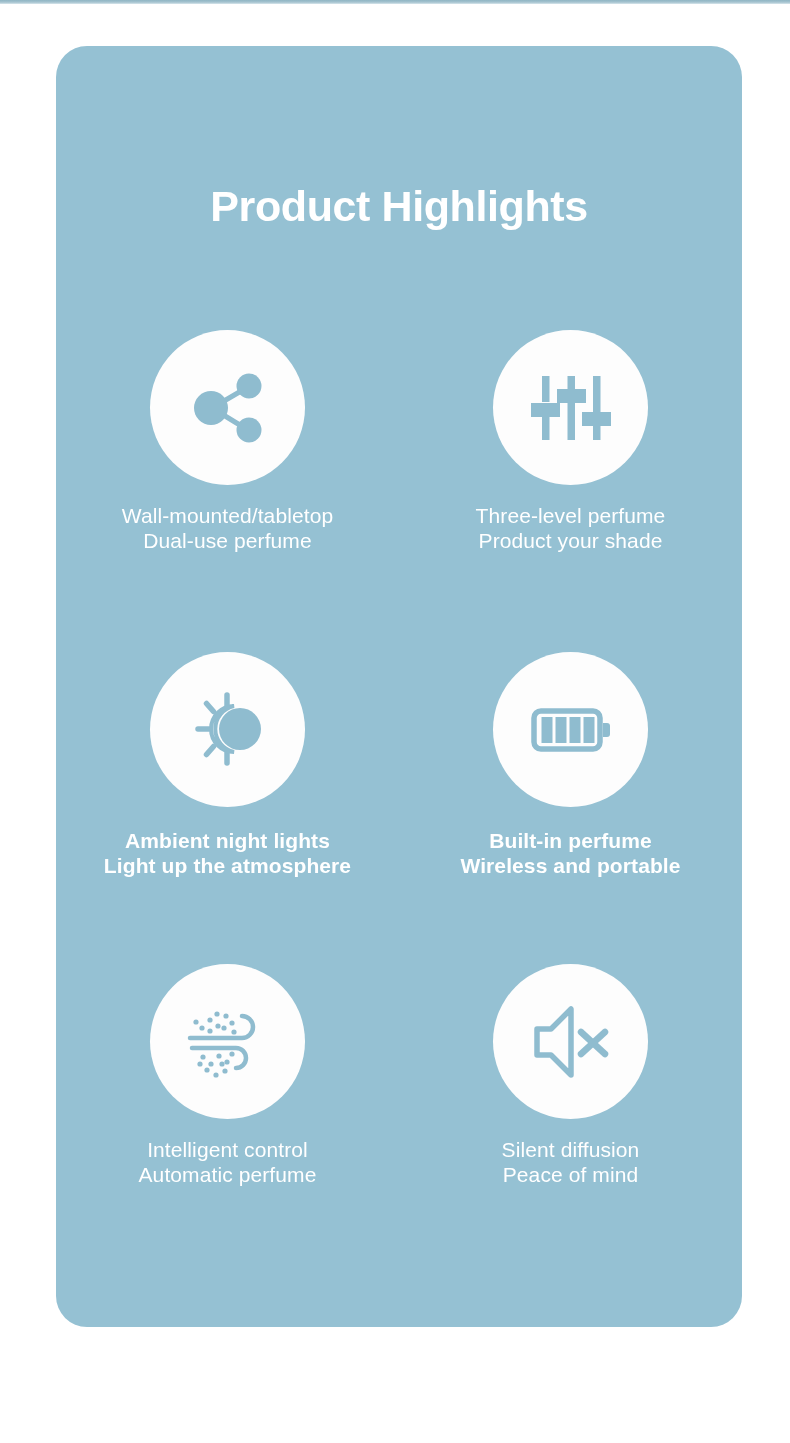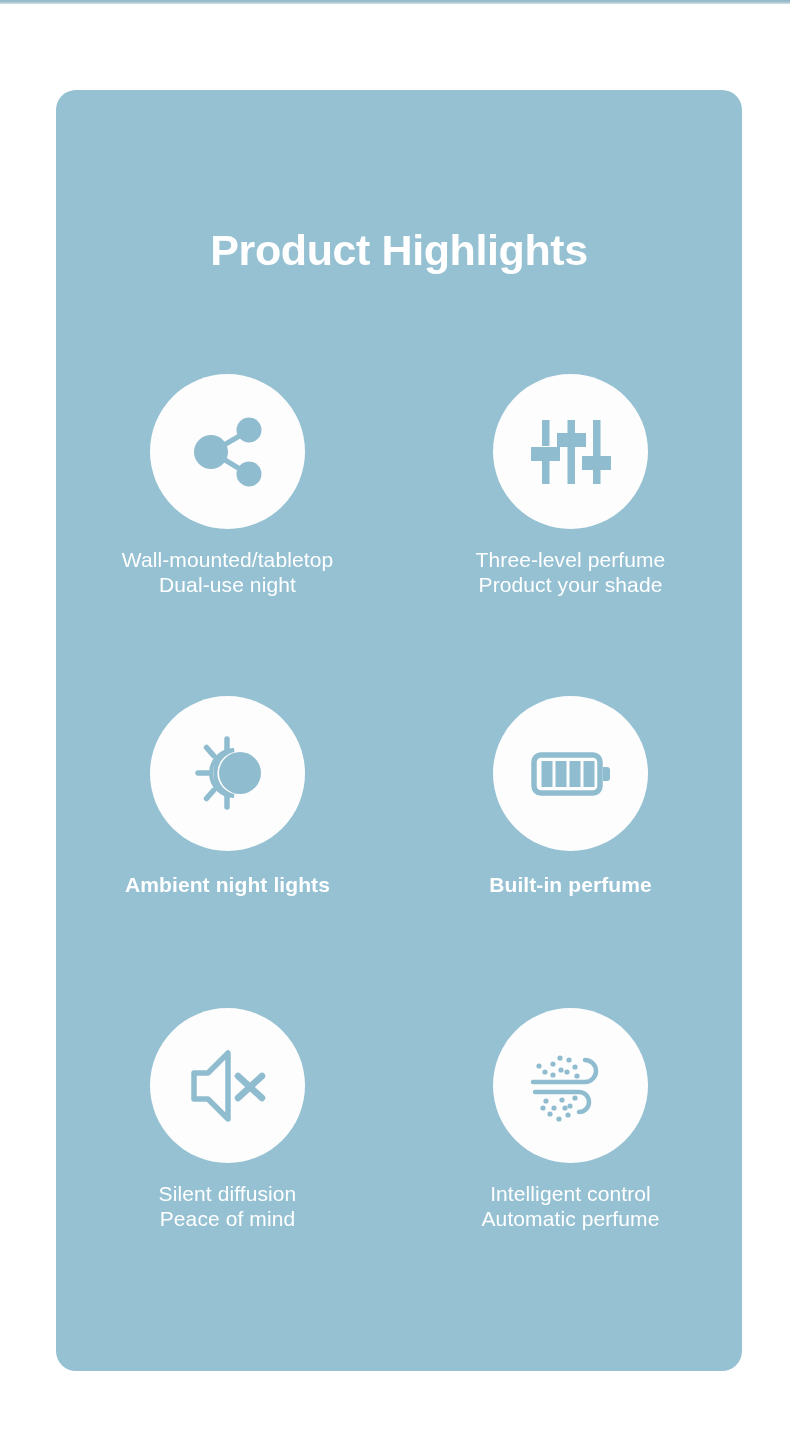--- a/index.html
+++ b/index.html
@@ -28,22 +28,21 @@
   }
 
   
   #highlights-card {
     position: absolute;
     left: 56px;
     top: 46px;
     width: 686px;
     height: 1281px;
     background: #95c1d3;
-    border-radius: 20px;
-    margin-top: 44px;
+    border-radius: 31px;
   }
 
   #page-title {
     position: absolute;
     left: 0;
     top: 139px;
     width: 686px;
     text-align: center;
     color: #ffffff;
     font-size: 43px;
@@ -122,21 +121,21 @@
           <svg width="96" height="96" viewBox="0 0 96 96">
             <line x1="32" y1="48" x2="68" y2="27" stroke="#8fbccf" stroke-width="5" stroke-linecap="round"></line>
             <line x1="32" y1="48" x2="68" y2="70" stroke="#8fbccf" stroke-width="5" stroke-linecap="round"></line>
             <circle cx="31" cy="48" r="17" fill="#8fbccf"></circle>
             <circle cx="69" cy="26" r="12.5" fill="#8fbccf"></circle>
             <circle cx="69" cy="70" r="12.5" fill="#8fbccf"></circle>
           </svg>
         </div>
         <div class="feature-text">
           <span class="line-1">Wall-mounted/tabletop</span>
-          <span class="line-2">Dual-use night</span>
+          <span class="line-2">Dual-use perfume</span>
         </div>
       </div>
 
       <div class="feature-cell">
         <div class="icon-circle">
           <svg width="96" height="96" viewBox="0 0 96 96">
 
             <rect x="19" y="16" width="7.5" height="26" fill="#8fbccf"></rect>
             <rect x="19" y="52" width="7.5" height="28" fill="#8fbccf"></rect>
             <rect x="44.5" y="16" width="7.5" height="13" fill="#8fbccf"></rect>
@@ -168,58 +167,44 @@
               <line x1="18" y1="47" x2="29" y2="47"></line>
               <line x1="26.5" y1="72.5" x2="33.5" y2="64.5"></line>
               <line x1="47" y1="81" x2="47" y2="70"></line>
             </g>
             <path d="M54 24 A23 23 0 1 0 54 70 A23.5 23.5 0 0 1 54 24 Z" fill="none" stroke="#8fbccf" stroke-width="4"></path>
             <circle cx="60" cy="47" r="21" fill="#8fbccf"></circle>
           </svg>
         </div>
         <div class="feature-text">
           <span class="line-1">Ambient night lights</span>
+          <span class="line-2">Light up the atmosphere</span>
         </div>
       </div>
 
       <div class="feature-cell">
         <div class="icon-circle">
           <svg width="96" height="96" viewBox="0 0 96 96">
             <rect x="11" y="29" width="66" height="38" rx="7" ry="7" fill="none" stroke="#8fbccf" stroke-width="5.5"></rect>
             <path d="M80 41 h4 a3 3 0 0 1 3 3 v8 a3 3 0 0 1 -3 3 h-4 z" fill="#8fbccf"></path>
             <rect x="18.5" y="35" width="11" height="26" fill="#8fbccf"></rect>
             <rect x="32.5" y="35" width="11" height="26" fill="#8fbccf"></rect>
             <rect x="46.5" y="35" width="11" height="26" fill="#8fbccf"></rect>
             <rect x="60.5" y="35" width="11" height="26" fill="#8fbccf"></rect>
           </svg>
         </div>
         <div class="feature-text">
           <span class="line-1">Built-in perfume</span>
+          <span class="line-2">Wireless and portable</span>
         </div>
       </div>
 
     </div>
 
     <div class="feature-row row-2">
-
-      <div class="feature-cell">
-        <div class="icon-circle">
-          <svg width="96" height="96" viewBox="0 0 96 96">
-            <path d="M14 35 H28 L48 15 V81 L28 61 H14 Z" fill="none" stroke="#8fbccf" stroke-width="5.5" stroke-linejoin="round" stroke-linecap="round"></path>
-            <g stroke="#8fbccf" stroke-width="6.5" stroke-linecap="round">
-              <line x1="58" y1="38" x2="82" y2="60"></line>
-              <line x1="82" y1="38" x2="58" y2="60"></line>
-            </g>
-          </svg>
-        </div>
-        <div class="feature-text">
-          <span class="line-1">Silent diffusion</span>
-          <span class="line-2">Peace of mind</span>
-        </div>
-      </div>
 
       <div class="feature-cell">
         <div class="icon-circle">
           <svg width="96" height="96" viewBox="0 0 96 96">
             <g fill="none" stroke="#8fbccf" stroke-width="4.5" stroke-linecap="round">
               <path d="M10 44 H62 a11 11 0 0 0 0 -22"></path>
               <path d="M12 54 H56 a10 10 0 0 1 0 20"></path>
             </g>
             <g fill="#8fbccf">
               <circle cx="22" cy="34" r="2.6"></circle>
@@ -244,16 +229,32 @@
                 <circle cx="42" cy="70" r="2.6"></circle>
             </g>
           </svg>
         </div>
         <div class="feature-text">
           <span class="line-1">Intelligent control</span>
           <span class="line-2">Automatic perfume</span>
         </div>
       </div>
 
+      <div class="feature-cell">
+        <div class="icon-circle">
+          <svg width="96" height="96" viewBox="0 0 96 96">
+            <path d="M14 35 H28 L48 15 V81 L28 61 H14 Z" fill="none" stroke="#8fbccf" stroke-width="5.5" stroke-linejoin="round" stroke-linecap="round"></path>
+            <g stroke="#8fbccf" stroke-width="6.5" stroke-linecap="round">
+              <line x1="58" y1="38" x2="82" y2="60"></line>
+              <line x1="82" y1="38" x2="58" y2="60"></line>
+            </g>
+          </svg>
+        </div>
+        <div class="feature-text">
+          <span class="line-1">Silent diffusion</span>
+          <span class="line-2">Peace of mind</span>
+        </div>
+      </div>
+
     </div>
 
   </div>
 </div>
 
 </body></html>

